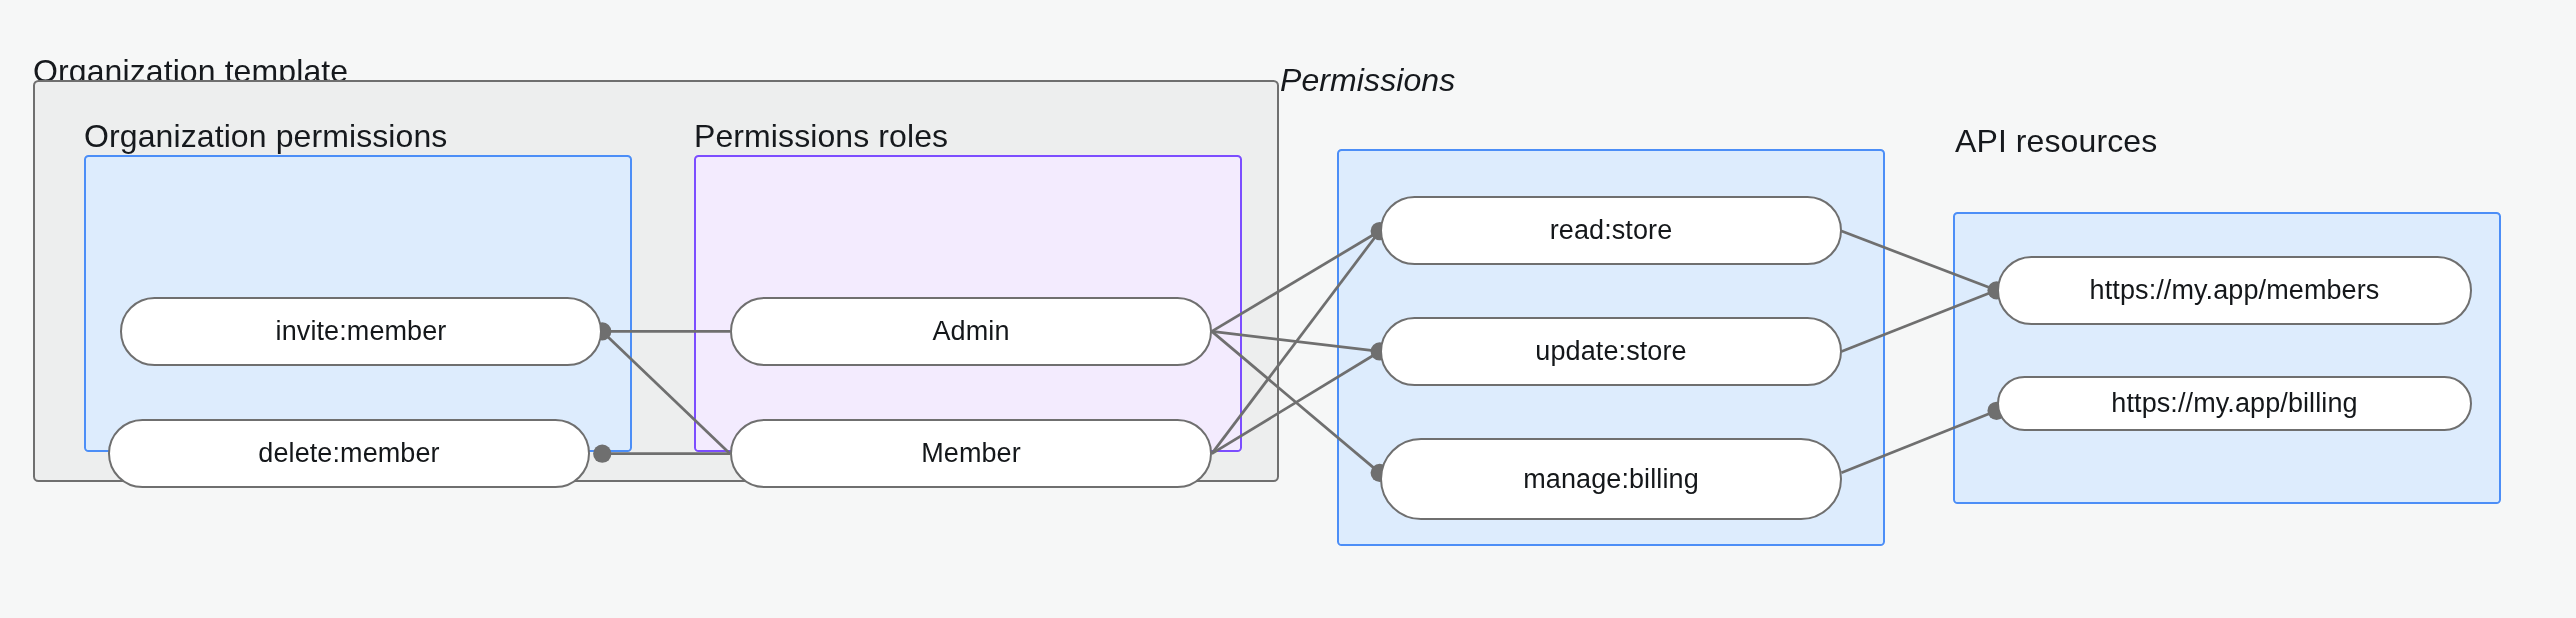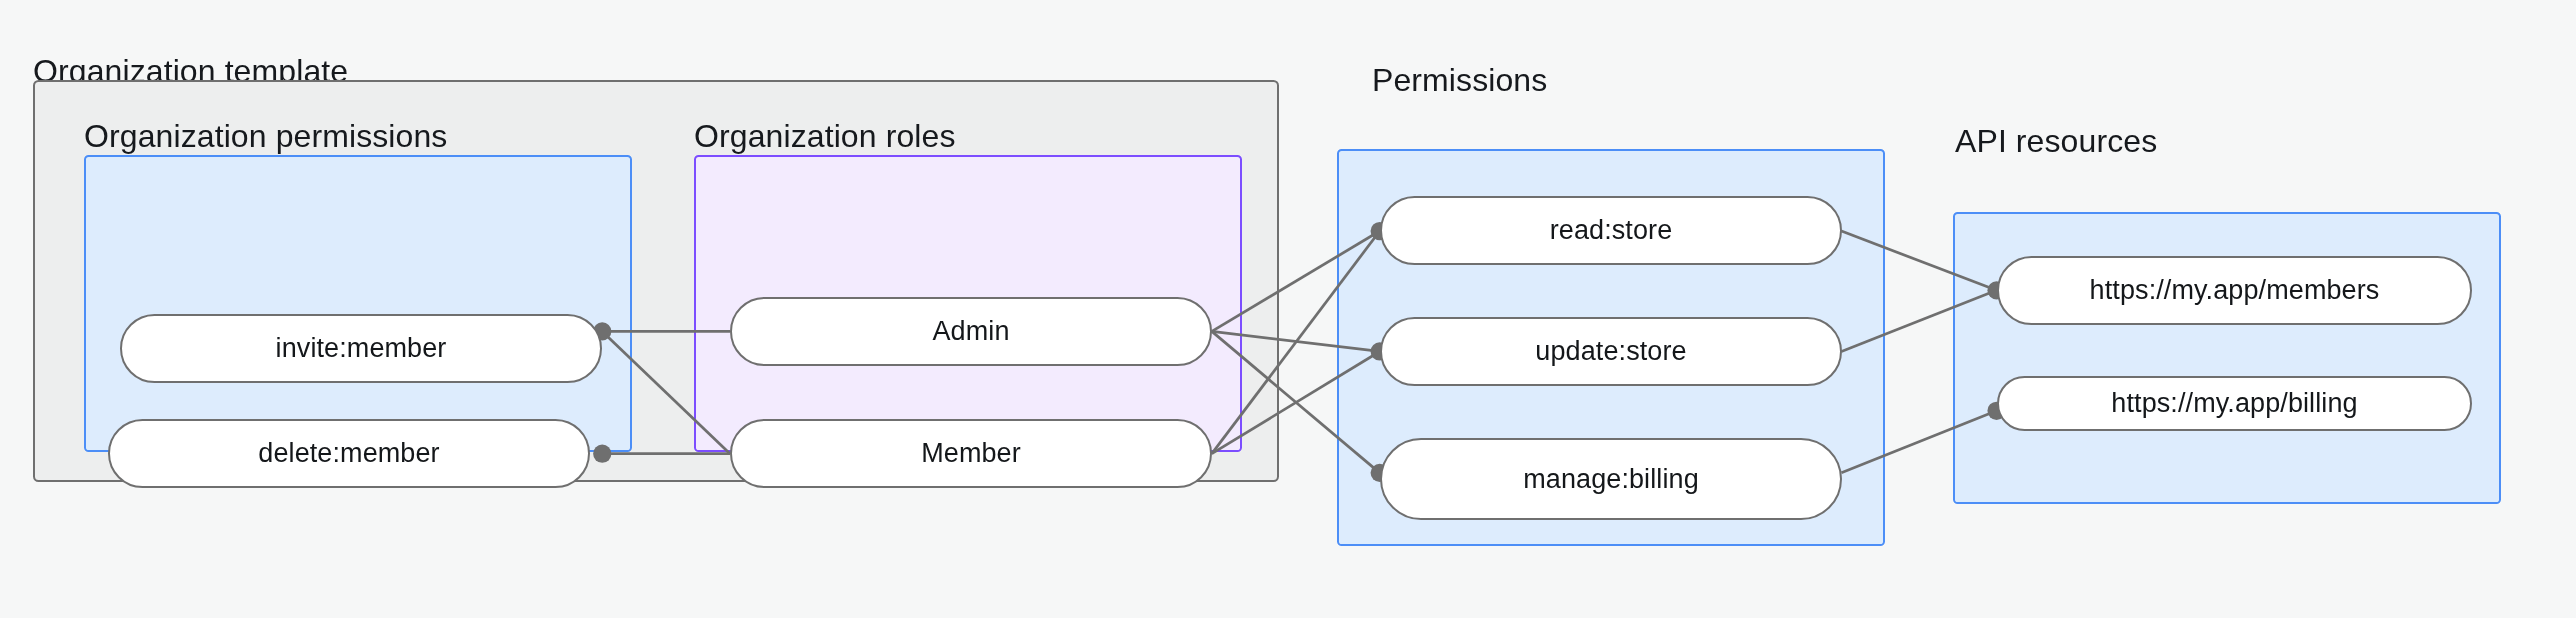--- a/index.html
+++ b/index.html
@@ -85,25 +85,25 @@
 <div id="stage">
 
   <div class="group-title" style="left:33px; top:55px;">Organization template</div>
 
   <div class="template-frame" style="left:33px; top:80px; width:1246px; height:402px;"></div>
 
   <div class="group-title" style="left:84px; top:120px;">Organization permissions</div>
 
   <div class="container-box container-blue" style="left:84px; top:155px; width:548px; height:297px;"></div>
 
-  <div class="group-title" style="left:694px; top:120px;">Organization roles</div>
+  <div class="group-title" style="left:694px; top:120px;">Permissions roles</div>
 
   <div class="container-box container-purple" style="left:694px; top:155px; width:548px; height:297px;"></div>
 
-  <div class="group-title" style="left:1372px; top:64px;">Permissions</div>
+  <div class="group-title" style="left:1280px; top:64px;font-style:italic;">Permissions</div>
 
   <div class="container-box container-blue" style="left:1337px; top:149px; width:548px; height:397px;"></div>
 
   <div class="group-title" style="left:1955px; top:125px;">API resources</div>
 
   <div class="container-box container-blue" style="left:1953px; top:212px; width:548px; height:292px;"></div>
 
   <svg id="edges" viewBox="0 0 2823 678">
 
     <line x1="660" y1="363" x2="800" y2="363"></line>
@@ -130,21 +130,21 @@
 
     <circle cx="660" cy="363" r="10"></circle>
     <circle cx="660" cy="497" r="10"></circle>
     <circle cx="1512" cy="253" r="10"></circle>
     <circle cx="1512" cy="385" r="10"></circle>
     <circle cx="1512" cy="518" r="10"></circle>
     <circle cx="2188" cy="318" r="10"></circle>
     <circle cx="2188" cy="450" r="10"></circle>
   </svg>
 
-  <div class="node" style="left:120px; top:314px; width:482px; height:69px;">invite:member</div>
+  <div class="node" style="left:120px; top:297px; width:482px; height:69px;">invite:member</div>
 
   <div class="node" style="left:108px; top:419px; width:482px; height:69px;">delete:member</div>
 
   <div class="node" style="left:730px; top:297px; width:482px; height:69px;">Admin</div>
 
   <div class="node" style="left:730px; top:419px; width:482px; height:69px;text-align:right;">Member</div>
 
   <div class="node" style="left:1380px; top:317px; width:462px; height:69px;">update:store</div>
 
   <div class="node" style="left:1380px; top:196px; width:462px; height:69px;">read:store</div>

